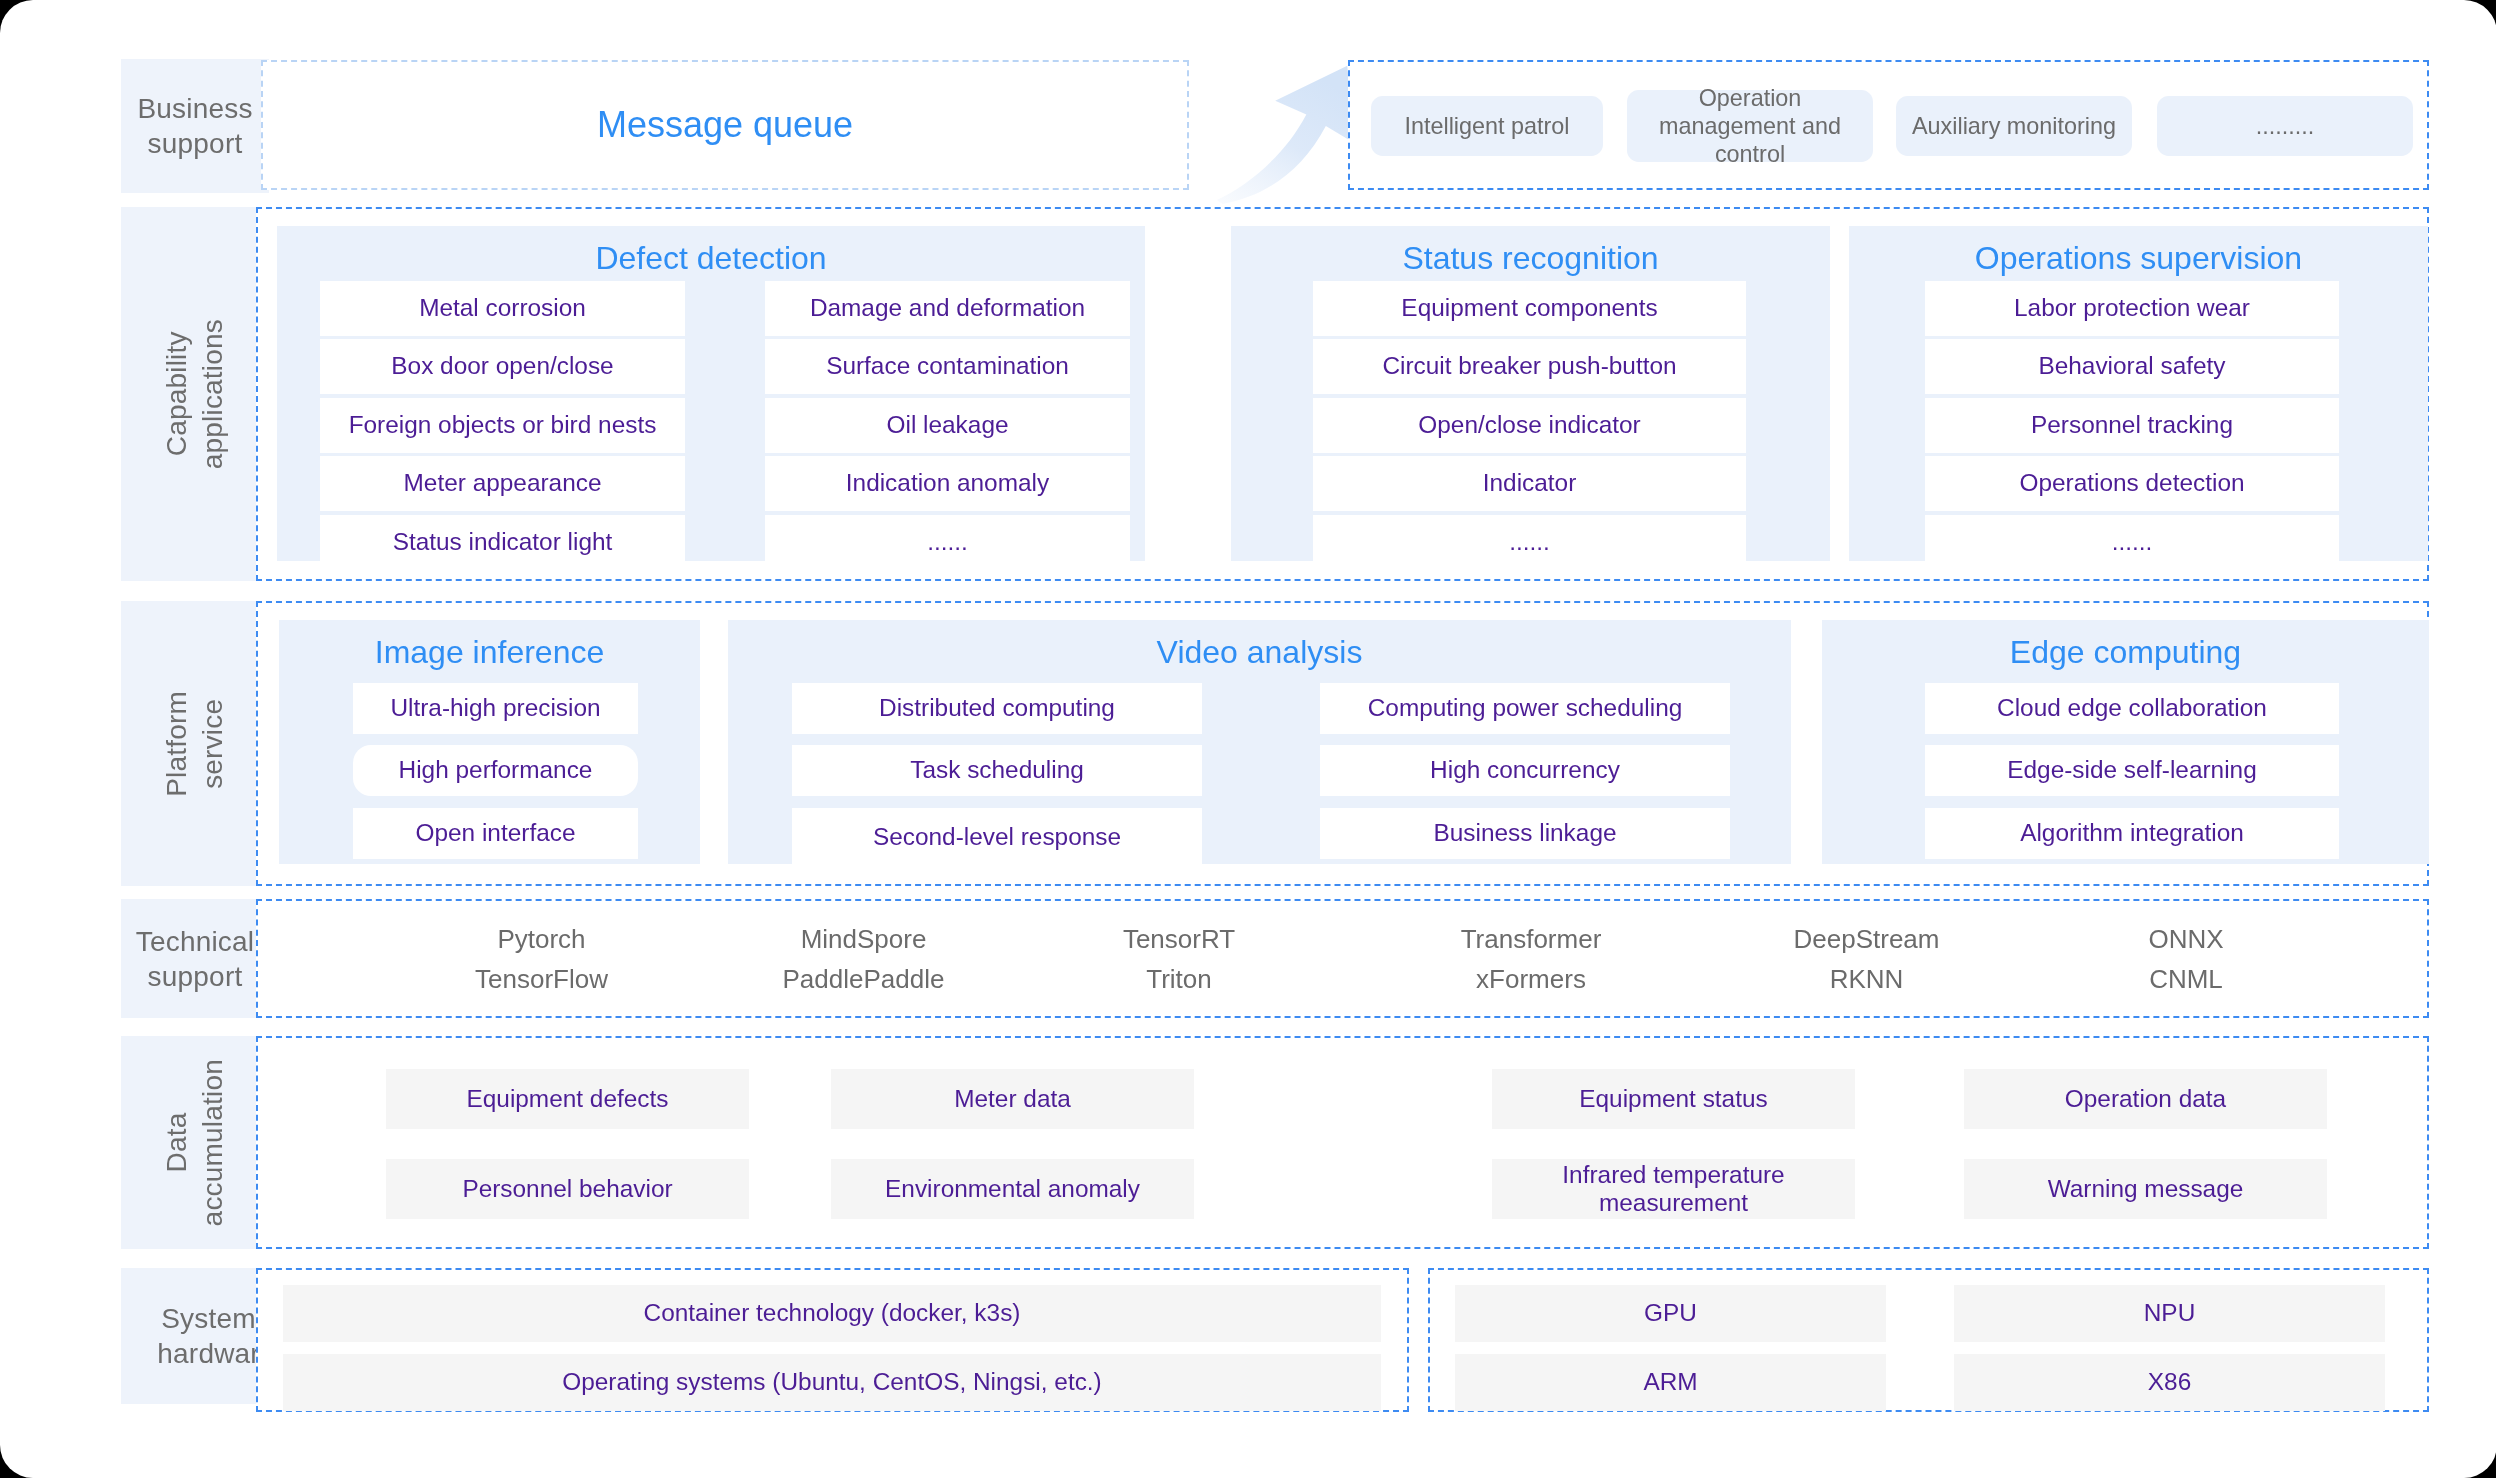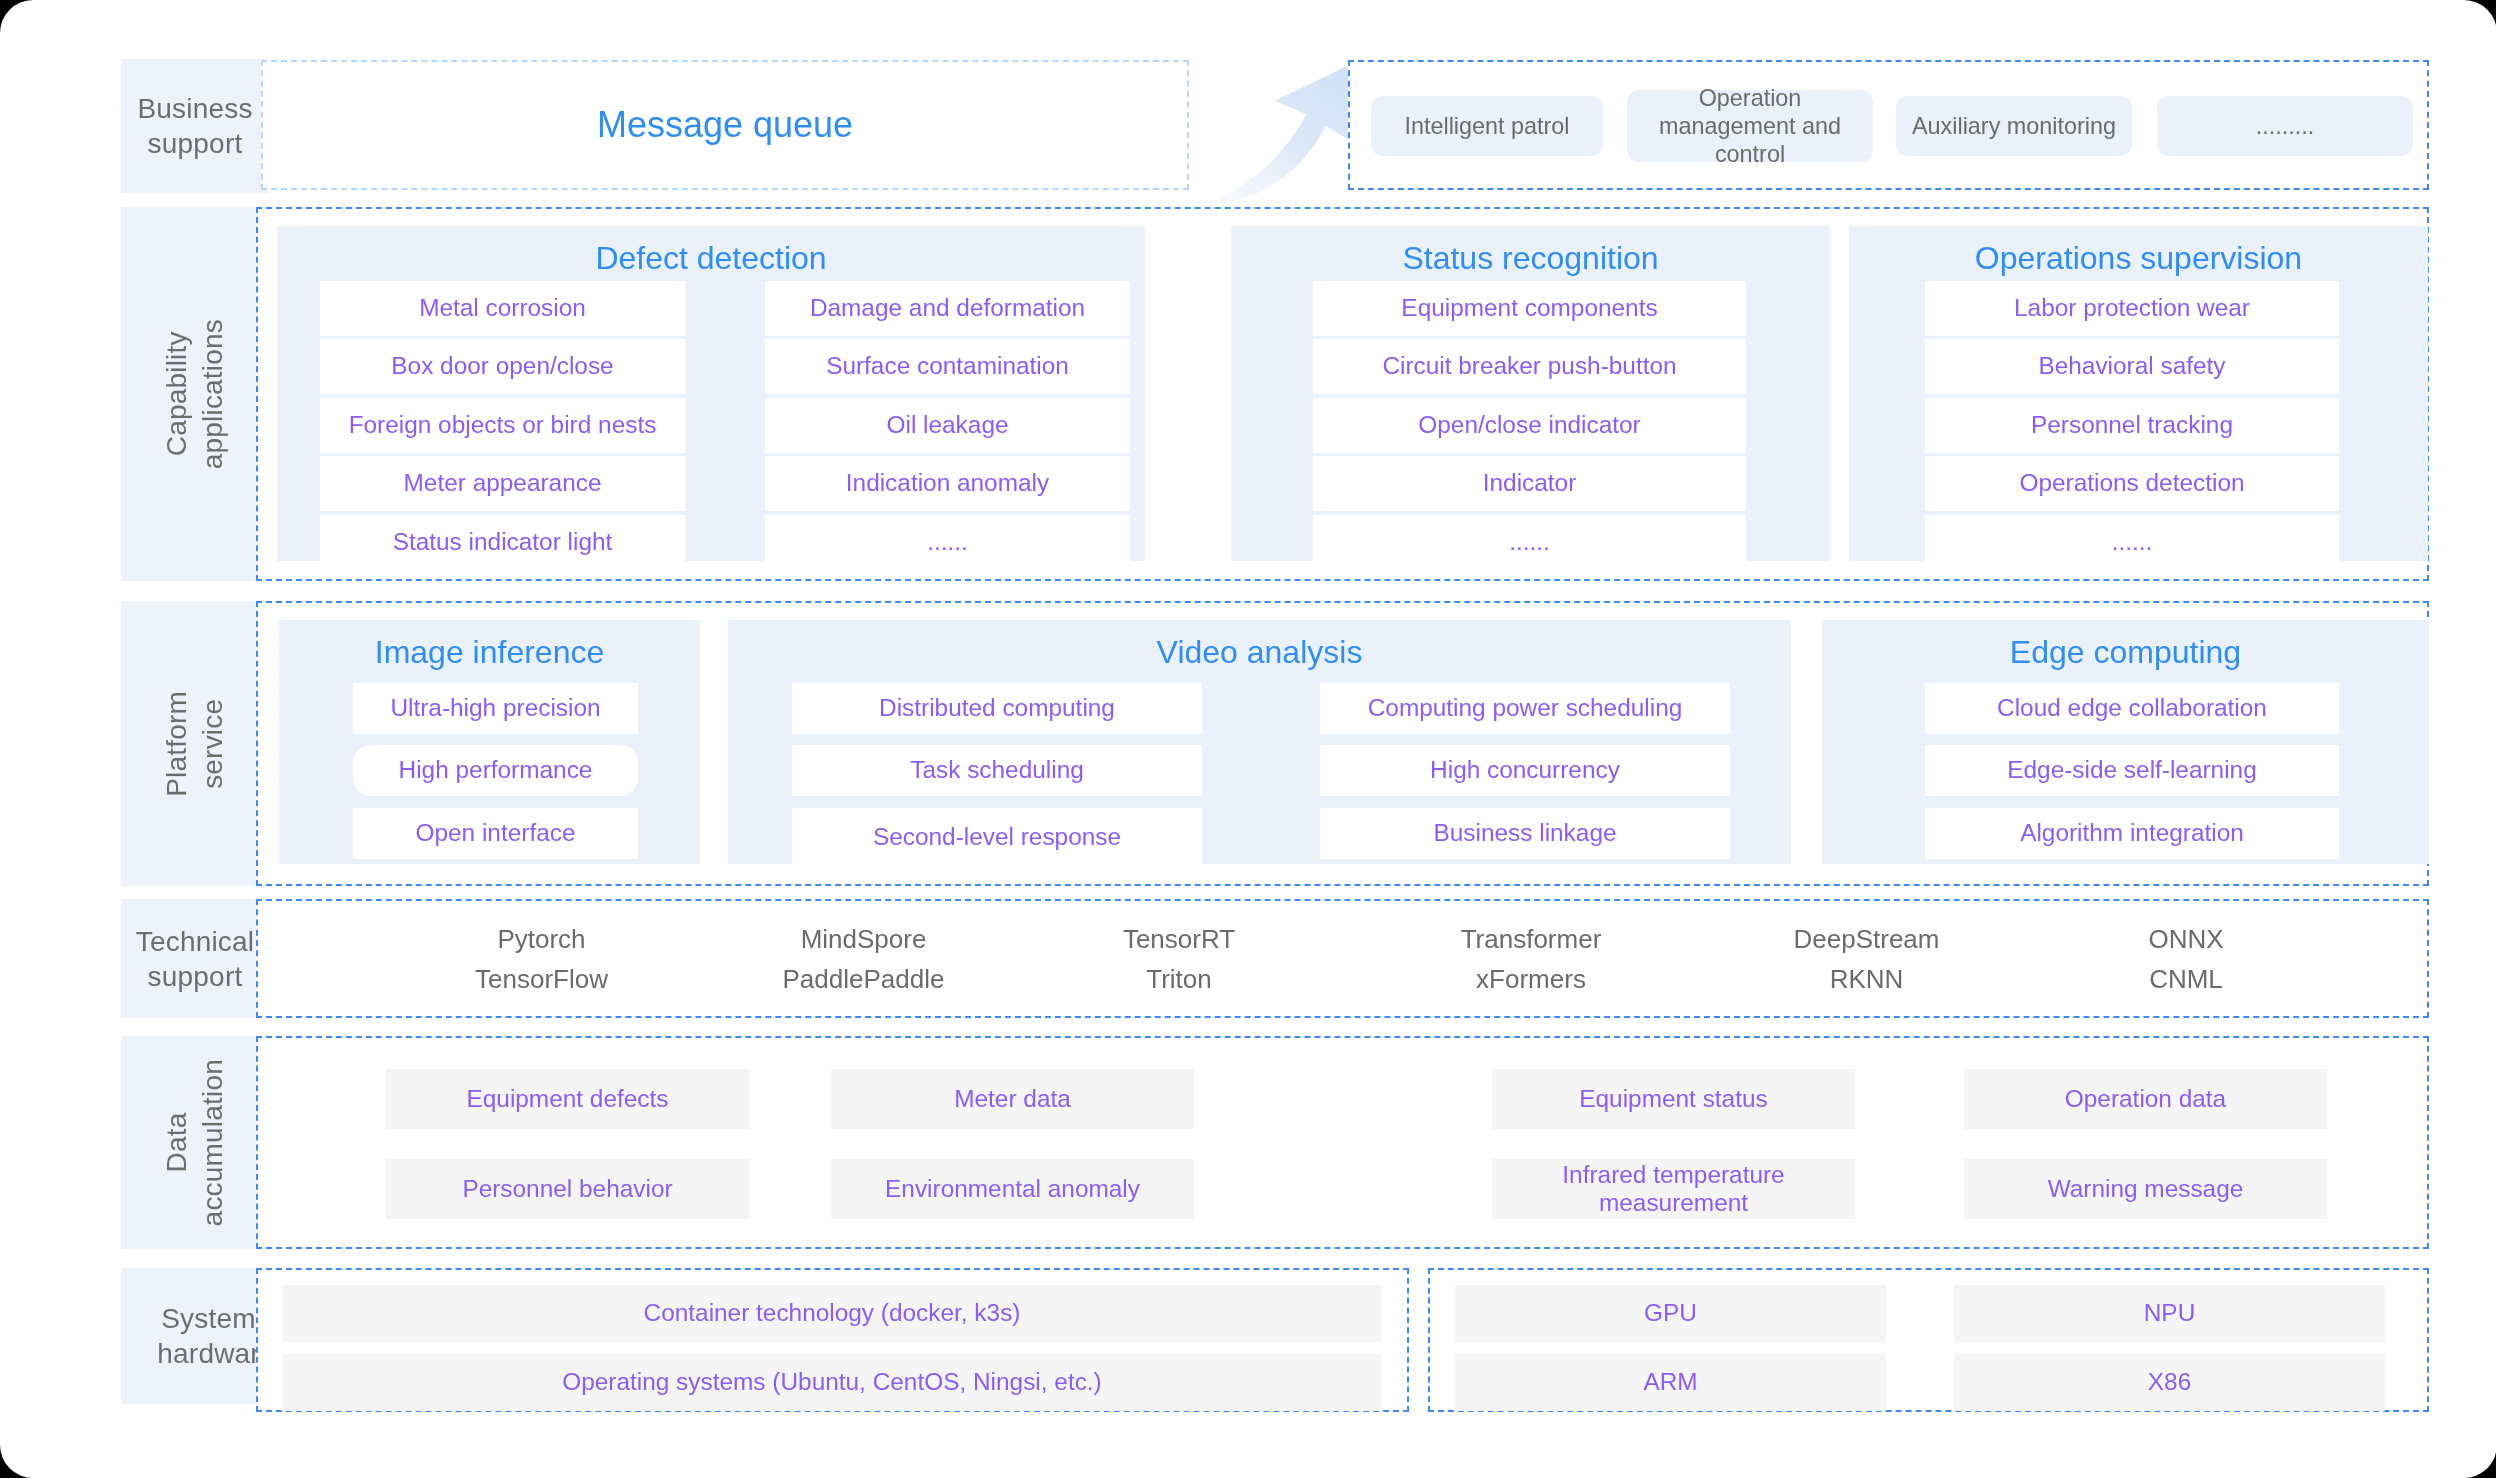--- a/index.html
+++ b/index.html
@@ -60,21 +60,21 @@
     width: 100%;
     position: absolute;
     top: 13.7px;
     left: 0;
   }
 
   
   .chip {
     position: absolute;
     background: #ffffff;
-    color: #8b5cf6;
+    color: #4c1d95;
     font-size: 24.4px;
     display: flex;
     align-items: center;
     justify-content: center;
     text-align: center;
     padding: 0 5.9px;
     line-height: 1.15;
   }
 
   

